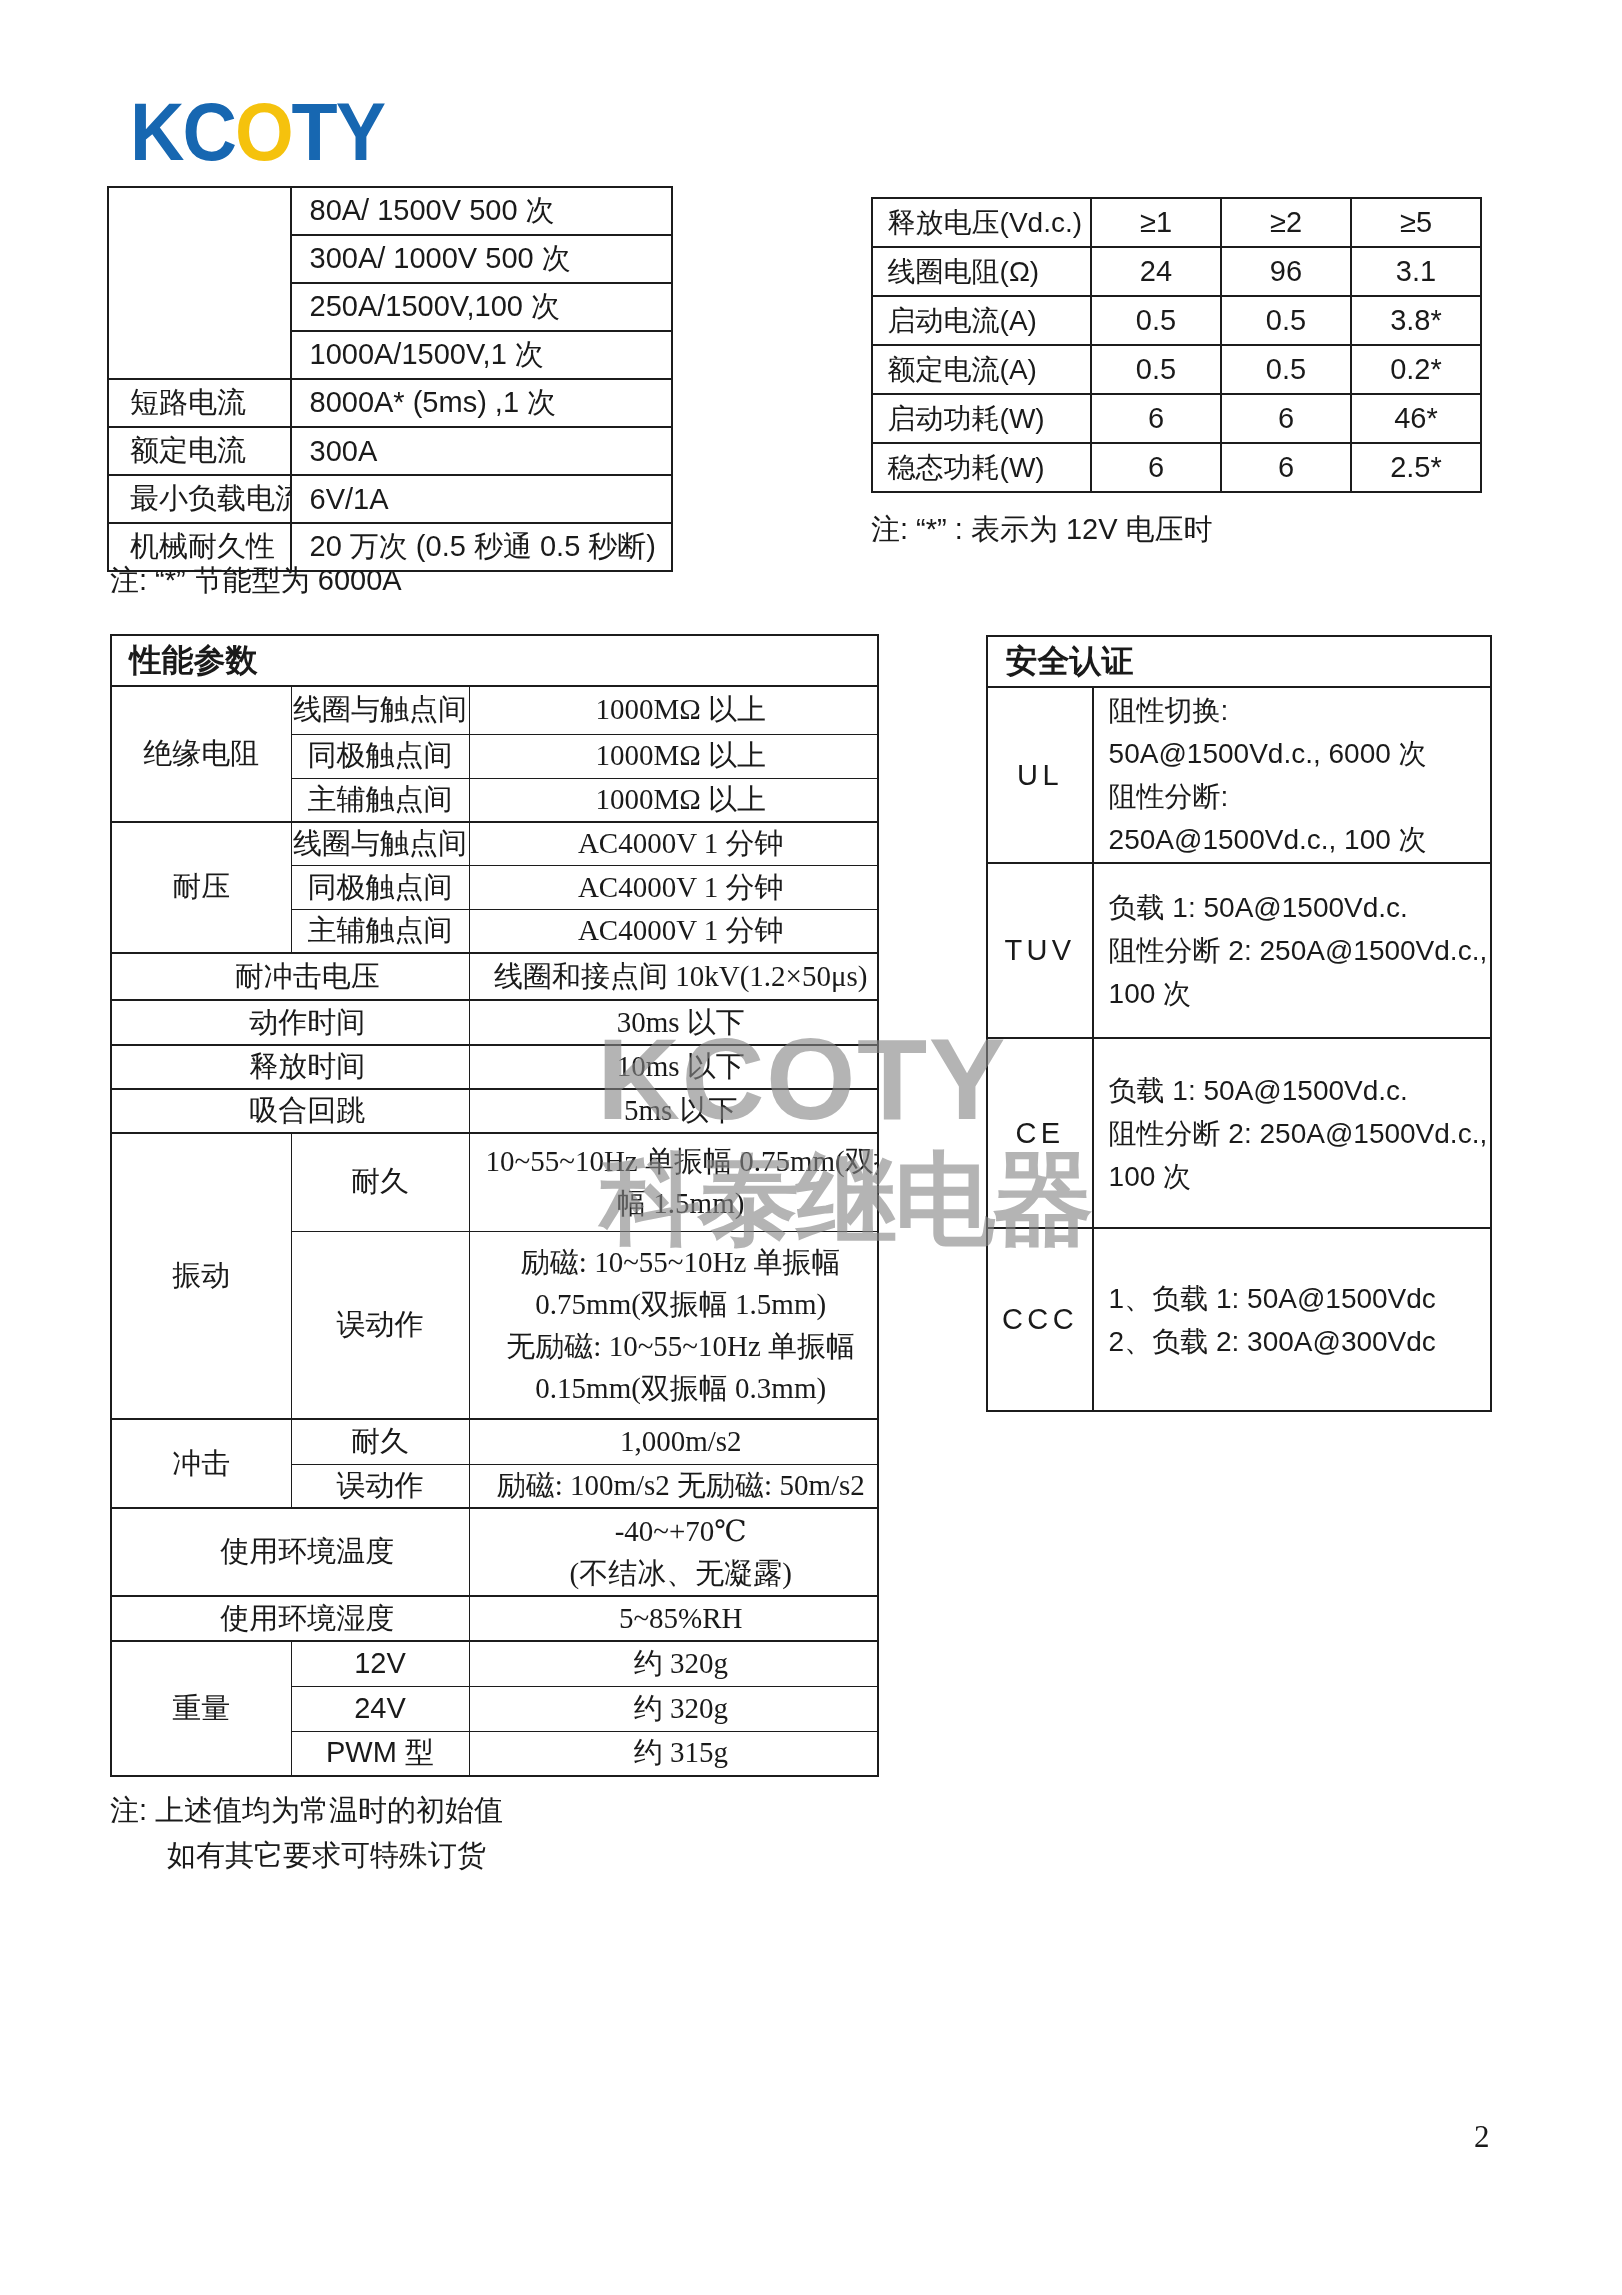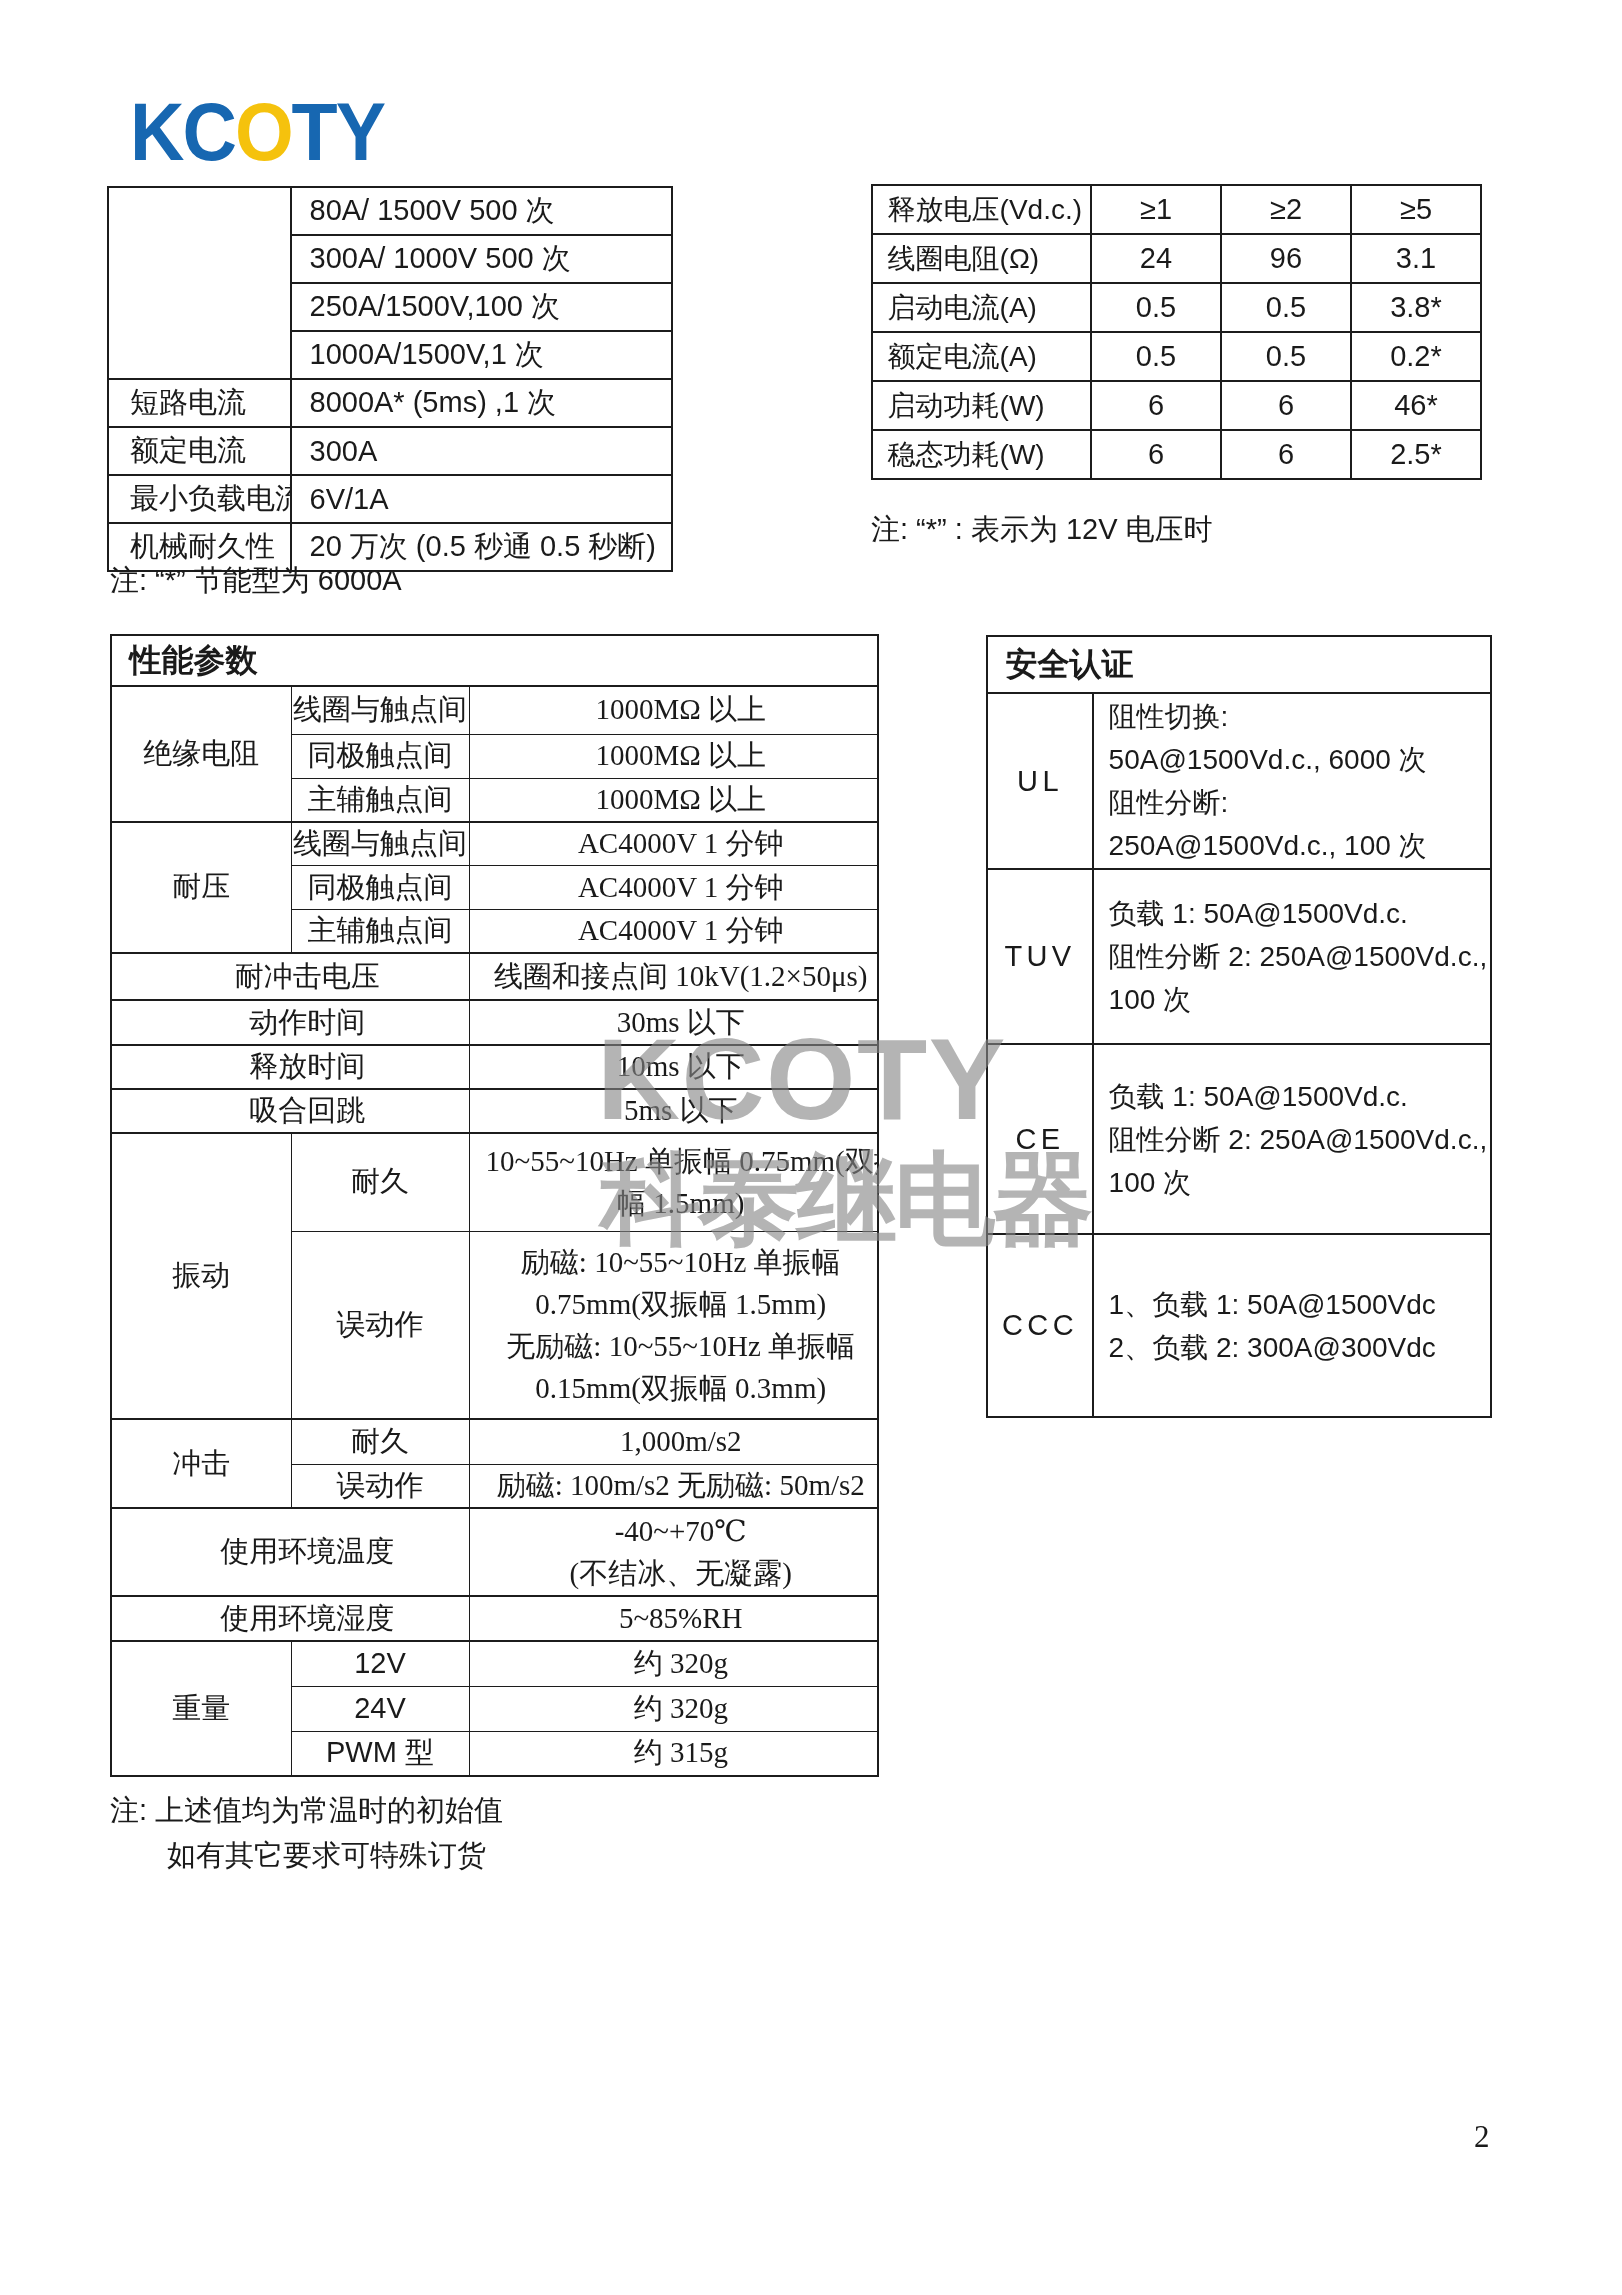--- a/index.html
+++ b/index.html
@@ -17,21 +17,21 @@
   .tbl{border-collapse:collapse;position:absolute;table-layout:fixed;background:transparent;}
   .tbl td{border:2.2px solid #1c1c1c;overflow:hidden;white-space:nowrap;vertical-align:middle;}
 
   
   .t1{left:107px;top:186px;width:565px;border:2.9px solid #1c1c1c;}
   .t1 td{height:44px;font-size:29px;}
   .t1 .lbl{padding-left:21px;text-align:left;}
   .t1 .val{padding-left:17.5px;text-align:left;}
 
   
-  .t2{left:871px;top:184px;width:609px;border:2.9px solid #1c1c1c;}
+  .t2{left:871px;top:197px;width:609px;border:2.9px solid #1c1c1c;}
   .t2 td{height:45px;font-size:28px;}
   .t2 .lbl{padding-left:14.6px;text-align:left;}
   .t2 .c{text-align:center;font-size:29px;}
 
   
   .perf{left:110px;top:634px;width:767px;border:2.9px solid #1c1c1c;}
   .perf td{border-width:1.5px;font-size:29px;}
   .perf tr.gb>td{border-top-width:2.9px;}
   .perf .ttl{font-weight:bold;font-size:32px;padding-left:17.5px;text-align:left;border-radius:19px;}
   .perf .cat{text-align:center;}
@@ -267,21 +267,21 @@
     </table>
   <div class="note n3">注: 上述值均为常温时的初始值</div>
   <div class="note n4">如有其它要求可特殊订货</div>
 
   <table class="tbl cert">
     <colgroup>
         <col style="width:106px">
         <col style="width:398px">
       </colgroup>
     <tbody>
-        <tr style="height:57px">
+        <tr style="height:51px">
       <td class="ttl" colspan="2">安全认证</td>
     </tr>
     <tr style="height:175px">
       <td class="lbl">UL</td>
       <td class="val">
         <div class="ln">阻性切换:</div>
         <div class="ln">50A@1500Vd.c., 6000 次</div>
         <div class="ln">阻性分断:</div>
         <div class="ln">250A@1500Vd.c., 100 次</div>
       </td>

